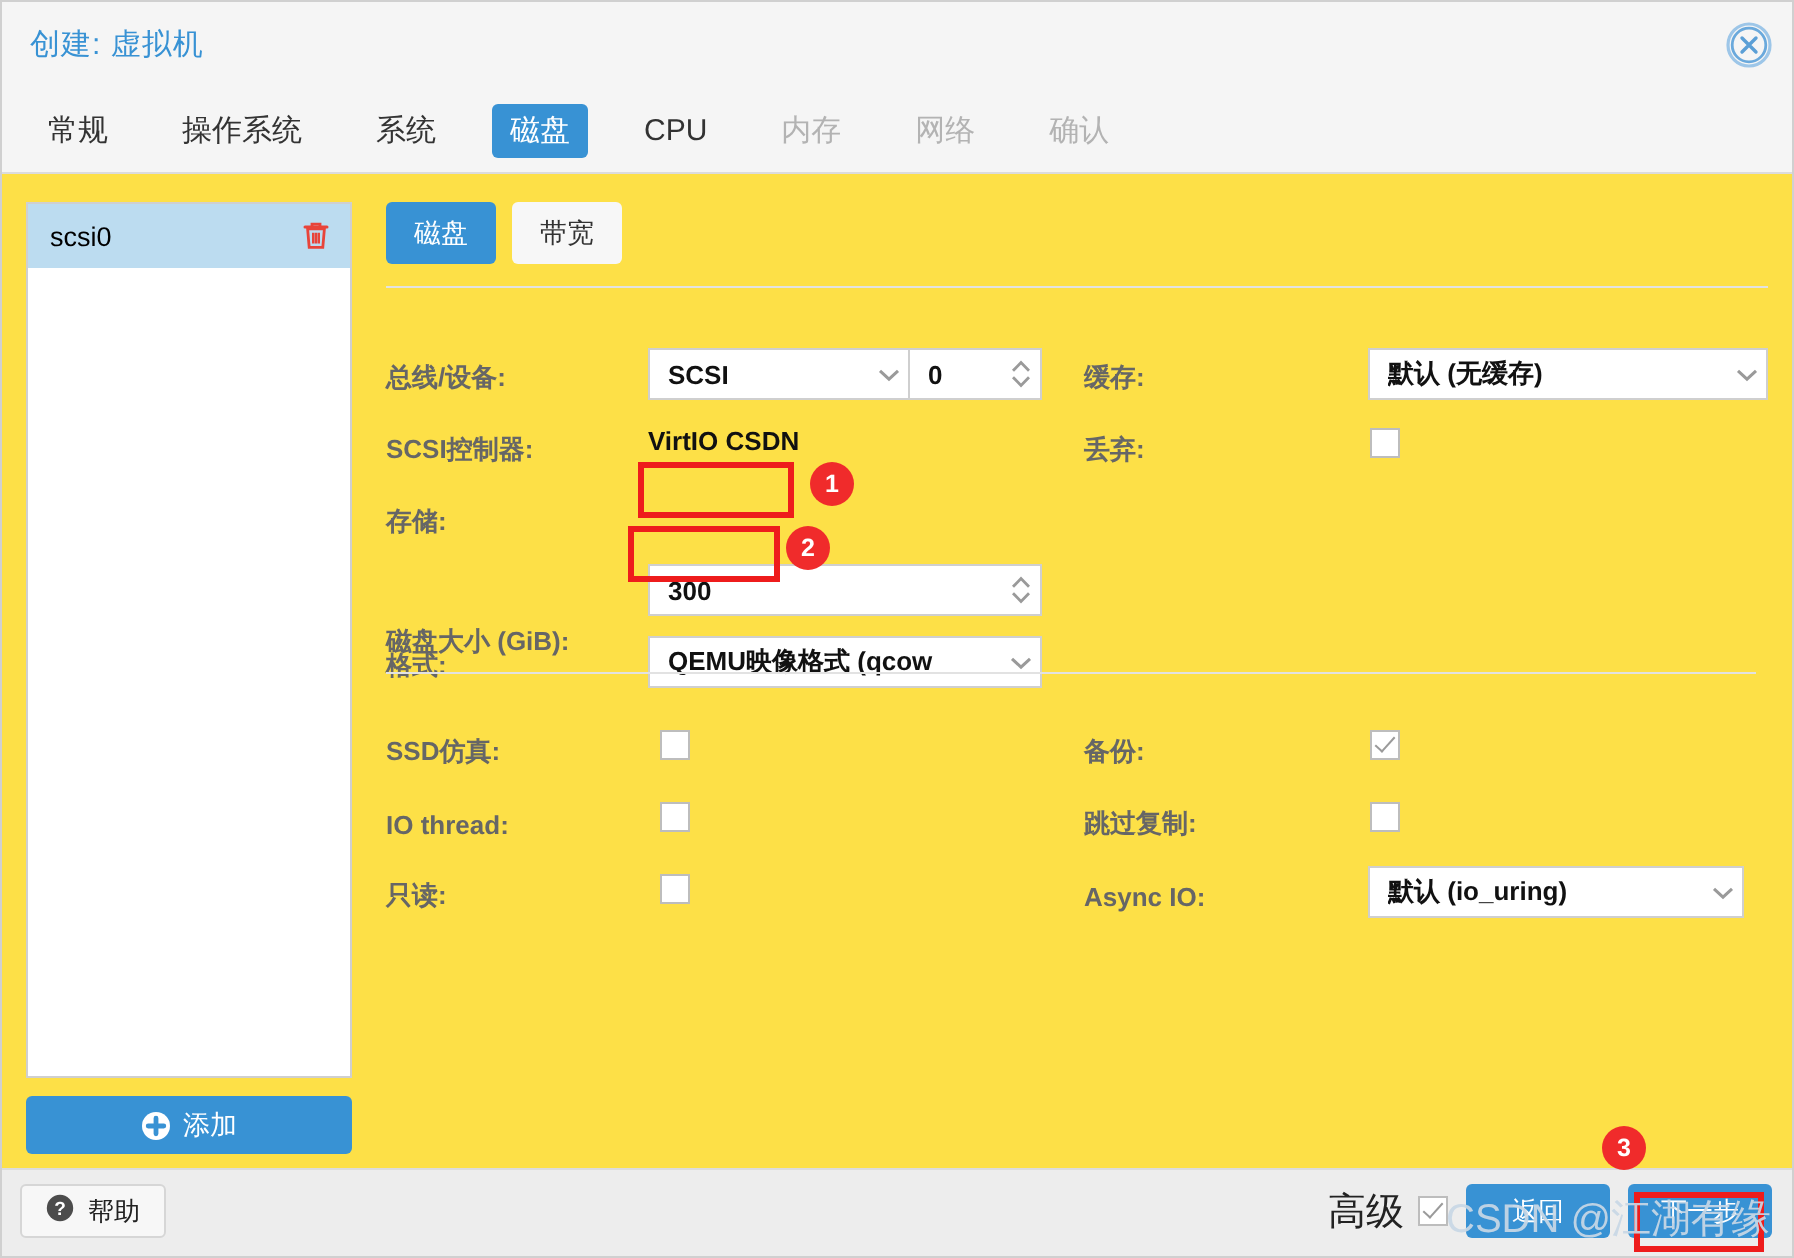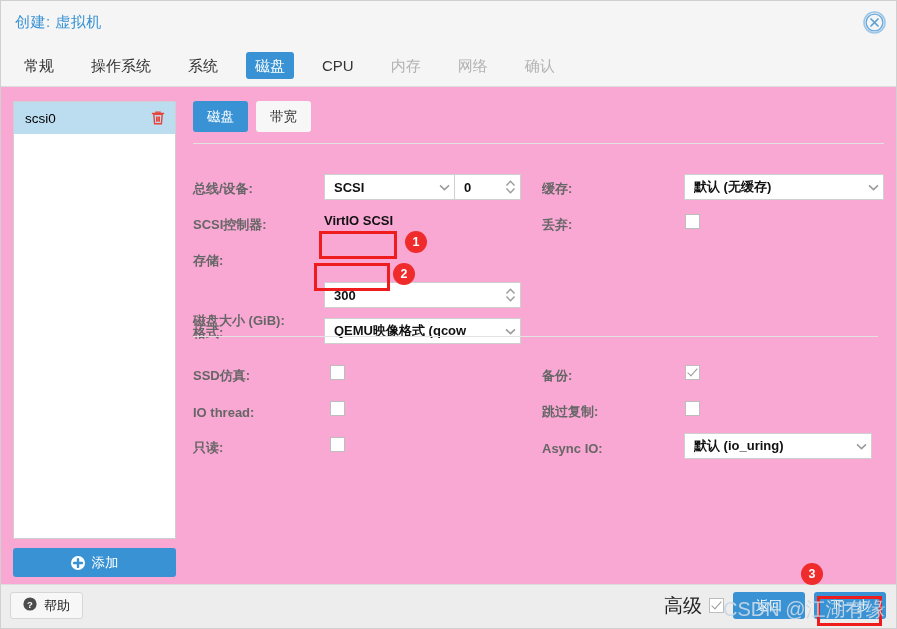--- a/index.html
+++ b/index.html
@@ -81,21 +81,21 @@
     color: #ffffff;
   }
   .tab.disabled {
     color: #b3b3b3;
   }
 
   
   .body {
     flex: 1 1 auto;
     position: relative;
-    background: #f9a8d4;
+    background: #fde047;
     padding-left: 16px;
   }
 
   
   .left-col {
     position: absolute;
     left: 12px;
     top: 14px;
     width: 163px;
   }
@@ -415,21 +415,21 @@
                 <path d="M1.5 9.6L5.5 13.7 9.5 9.6" fill="none" stroke="#9a9a9a" stroke-width="1.4"></path>
               </svg>
             </span>
           </div>
         </div>
 
         <div class="row" style="left:0; top:67px;">
           <span class="lbl">SCSI控制器:</span>
         </div>
         <div class="ctl" style="left:131px; top:69px;">
-          <span class="statictext">VirtIO SCSI</span>
+          <span class="statictext">VirtIO CSDN</span>
         </div>
 
         <div class="row" style="left:0; top:103px;">
           <span class="lbl">存储:</span>
         </div>
 
         <div class="row" style="left:0; top:139px;margin-top:24px;">
           <span class="lbl">磁盘大小 (GiB):</span>
         </div>
         <div class="ctl" style="left:131px; top:138px; width:197px;">

